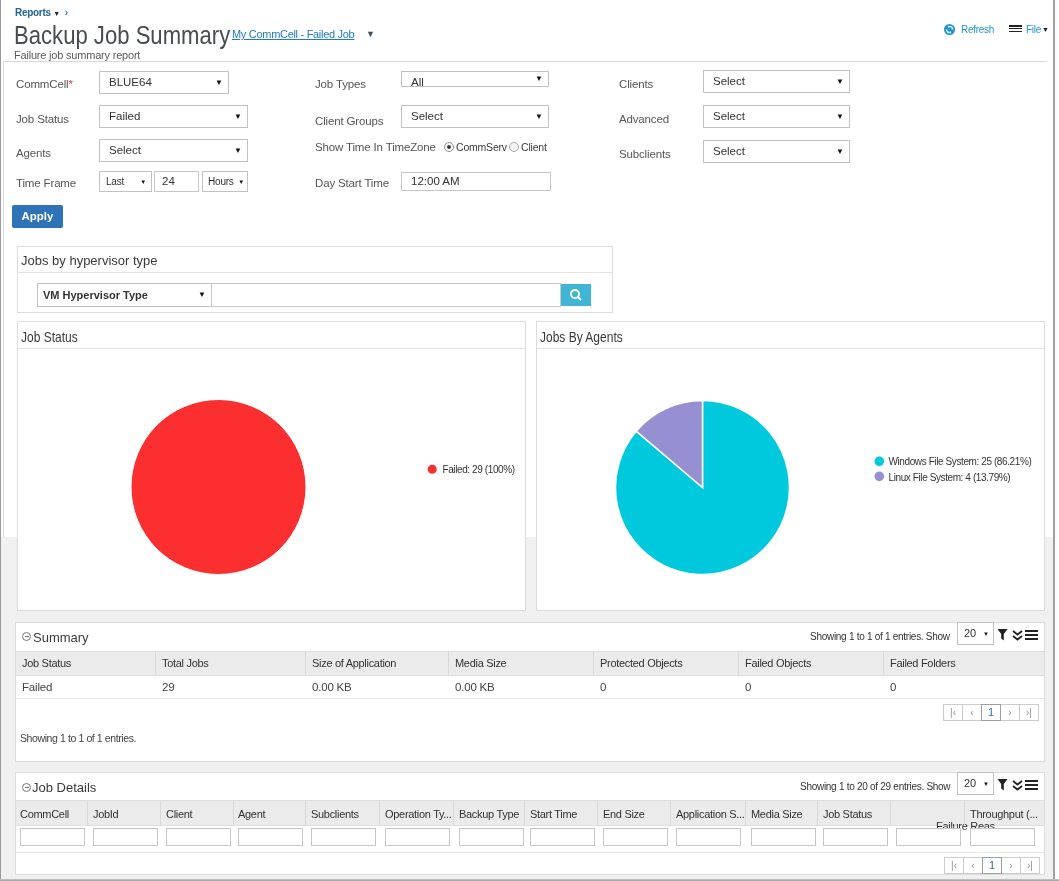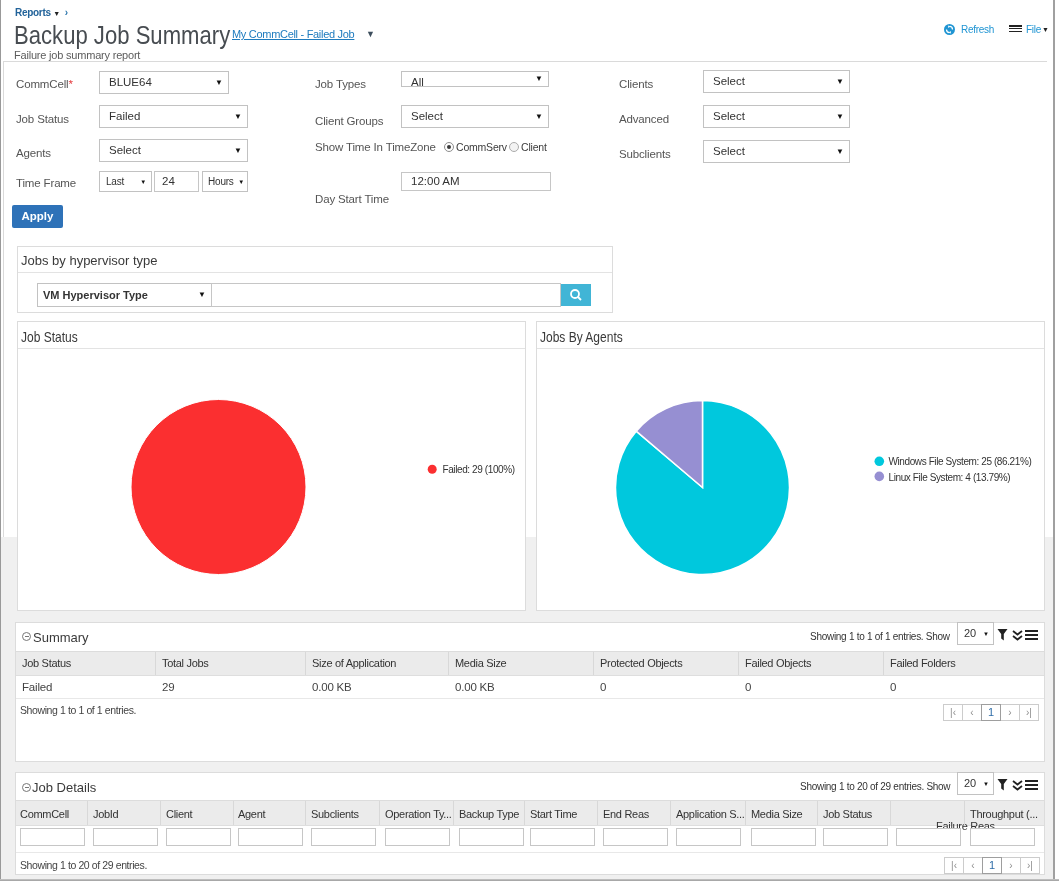--- a/index.html
+++ b/index.html
@@ -10,21 +10,21 @@
 .sel { position:absolute; border:1px solid #c2c2c2; background:#fff; font-size:11.5px; color:#333;
        padding-left:9px; white-space:nowrap; }
 .sel .ar, .inpw .ar { position:absolute; right:5px; top:50%; margin-top:-4px; font-size:8px; color:#111; line-height:8px; }
 .inpw { position:absolute; border:1px solid #c6c6c6; background:#fff; font-size:11.5px; color:#333; padding-left:9px; white-space:nowrap; }
 .panel { position:absolute; background:#fff; border:1px solid #dcdcdc; }
 .ptitle { position:absolute; font-size:15px; color:#3a3a3a; white-space:nowrap; transform:scaleX(0.8); transform-origin:0 50%; }
 .hline { position:absolute; height:1px; background:#e3e3e3; }
 .vline { position:absolute; width:1px; background:#d8d8d8; }
 .th { position:absolute; font-size:11px; letter-spacing:-0.3px; color:#333; white-space:nowrap; }
 .td { position:absolute; font-size:11.5px; letter-spacing:-0.2px; color:#444; white-space:nowrap; }
-.ftr { position:absolute; font-size:10.5px; letter-spacing:-0.4px; color:#444; white-space:nowrap; }
+.ftr { position:absolute; font-size:10.5px; letter-spacing:-0.4px; color:#444; white-space:nowrap;margin-top:28px; }
 .shw { position:absolute; font-size:10px; letter-spacing:-0.28px; color:#333; white-space:nowrap; }
 .pgr { position:absolute; display:flex; }
 .pgr .pb { width:20px; height:17px; border:1px solid #ccc; background:#fff; margin-left:-1px;
            font-size:10px; color:#8f8f8f; text-align:center; line-height:15px; }
 .pgr .pb.cur { border-color:#9e9e9e; color:#2f6da8; font-size:11px; letter-spacing:0; position:relative; z-index:2; }
 .minus { position:absolute; width:9px; height:9px; border:1px solid #777; border-radius:50%; }
 .minus::after { content:""; position:absolute; left:1.5px; right:1.5px; top:3px; height:1px; background:#777; }
 .burger b { display:block; height:2px; background:#222; margin-bottom:2px; }
 .radio { position:absolute; width:10px; height:10px; border:1px solid #8e8e8e; border-radius:50%; background:#fdfdfd; }
 .radio.on::after { content:""; position:absolute; left:2px; top:2px; width:4px; height:4px; border-radius:50%; background:#3a3a3a; }
@@ -86,21 +86,21 @@
   <div class="abs" style="left:456px;top:141px;font-size:10.5px;letter-spacing:-0.2px;color:#3c3c3c;">CommServ</div>
   <div class="radio off" style="left:509px;top:142px;"></div>
   <div class="abs" style="left:521px;top:141px;font-size:10.5px;letter-spacing:-0.2px;color:#3c3c3c;">Client</div>
   <div class="lbl" style="left:619px;top:148px;">Subclients</div>
   <div class="sel" style="left:703px;top:140px;width:147px;height:23px;line-height:21px;">Select<span class="ar">▼</span></div>
 
   <div class="lbl" style="left:16px;top:177px;">Time Frame</div>
   <div class="sel" style="left:99px;top:171px;width:53px;height:21px;line-height:19px;font-size:10px;letter-spacing:-0.2px;padding-left:6px;">Last<span class="ar" style="right:5px;font-size:6px;">▼</span></div>
   <div class="inpw" style="left:154px;top:171px;width:45px;height:21px;line-height:19px;padding-left:7px;">24</div>
   <div class="sel" style="left:202px;top:171px;width:46px;height:21px;line-height:19px;font-size:10px;letter-spacing:-0.2px;padding-left:5px;">Hours<span class="ar" style="right:3px;font-size:6px;">▼</span></div>
-  <div class="lbl" style="left:315px;top:177px;margin-top:16px;">Day Start Time</div>
+  <div class="lbl" style="left:315px;top:177px;">Day Start Time</div>
   <div class="inpw" style="left:401px;top:172px;width:150px;height:19px;line-height:17px;">12:00 AM</div>
 
   <div class="abs" style="left:12px;top:205px;width:51px;height:23px;background:#2e72b8;border-radius:2px;color:#fff;font-size:11.5px;font-weight:bold;text-align:center;line-height:23px;">Apply</div>
 
   <div class="panel" style="left:17px;top:246px;width:596px;height:67px;"></div>
   <div class="abs" style="left:21px;top:253px;font-size:13px;color:#3a3a3a;">Jobs by hypervisor type</div>
   <div class="hline" style="left:18px;top:272px;width:594px;"></div>
   <div class="sel" style="left:37px;top:283px;width:175px;height:24px;line-height:22px;font-size:11px;font-weight:bold;padding-left:5px;">VM Hypervisor Type<span class="ar">▼</span></div>
   <div class="inpw" style="left:211px;top:283px;width:350px;height:24px;"></div>
   <div class="abs" style="left:561px;top:284px;width:30px;height:22px;background:#41b5d6;">
@@ -206,21 +206,21 @@
   <div class="abs" style="left:16px;top:801px;width:1028px;height:24px;background:#ebebeb;"></div>
   <div class="hline" style="left:16px;top:825px;width:1028px;background:#dedede;"></div>
   <div class="th" style="left:20px;top:808px;">CommCell</div>
   <div class="th" style="left:93px;top:808px;">JobId</div>
   <div class="th" style="left:166px;top:808px;">Client</div>
   <div class="th" style="left:238px;top:808px;">Agent</div>
   <div class="th" style="left:311px;top:808px;">Subclients</div>
   <div class="th" style="left:385px;top:808px;">Operation Ty...</div>
   <div class="th" style="left:459px;top:808px;">Backup Type</div>
   <div class="th" style="left:530px;top:808px;">Start Time</div>
-  <div class="th" style="left:603px;top:808px;">End Reas</div>
+  <div class="th" style="left:603px;top:808px;">End Size</div>
   <div class="th" style="left:676px;top:808px;">Application S...</div>
   <div class="th" style="left:751px;top:808px;">Media Size</div>
   <div class="th" style="left:823px;top:808px;">Job Status</div>
   <div class="th" style="left:896px;top:820px;padding-left:40px;">Failure Reas...</div>
   <div class="th" style="left:970px;top:808px;">Throughput (...</div>
 
   <div class="vline" style="left:87px;top:801px;height:24px;"></div>
   <div class="vline" style="left:160px;top:801px;height:24px;"></div>
   <div class="vline" style="left:233px;top:801px;height:24px;"></div>
   <div class="vline" style="left:305px;top:801px;height:24px;"></div>

